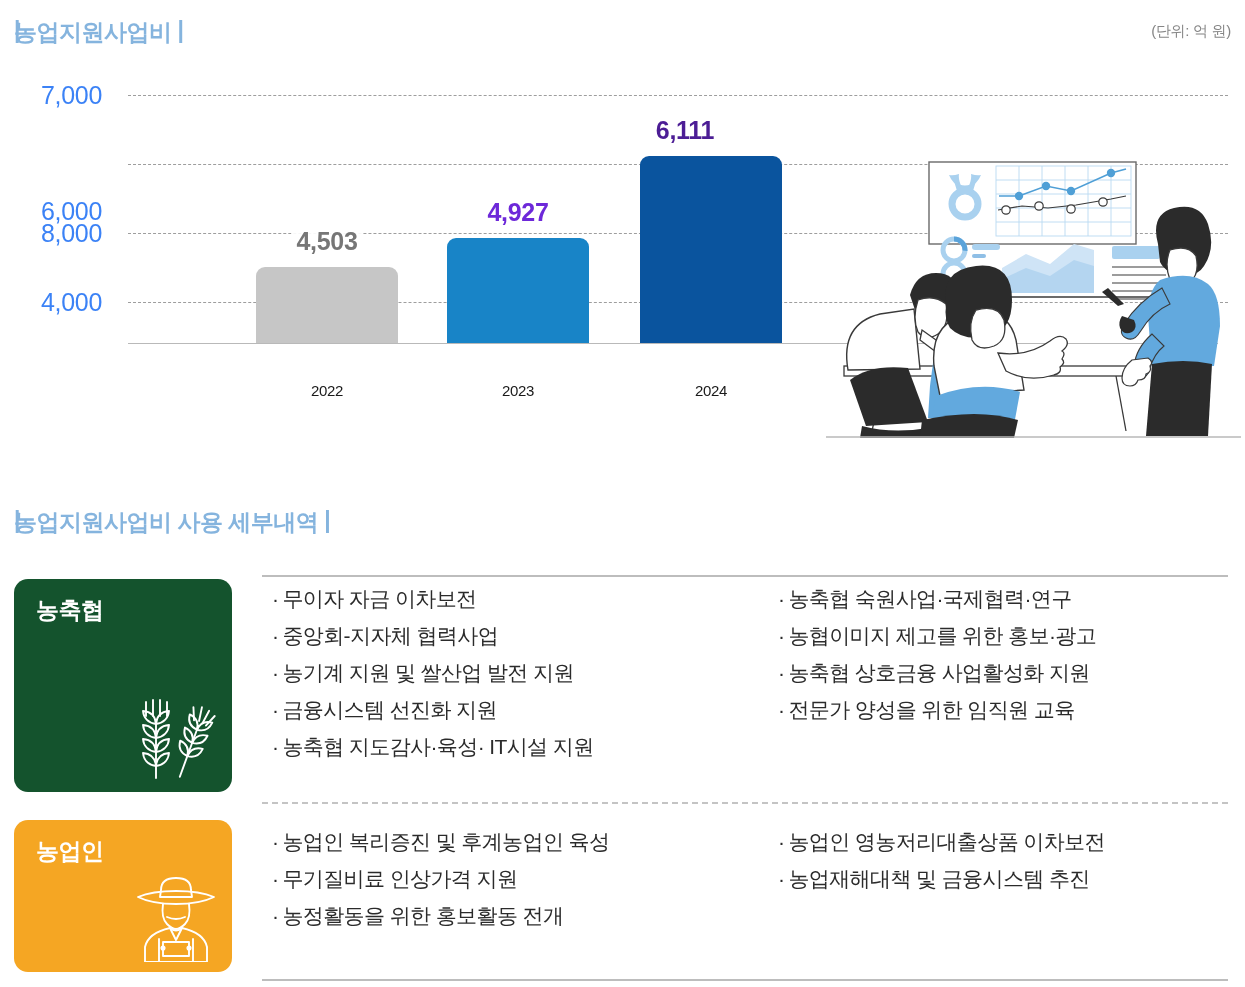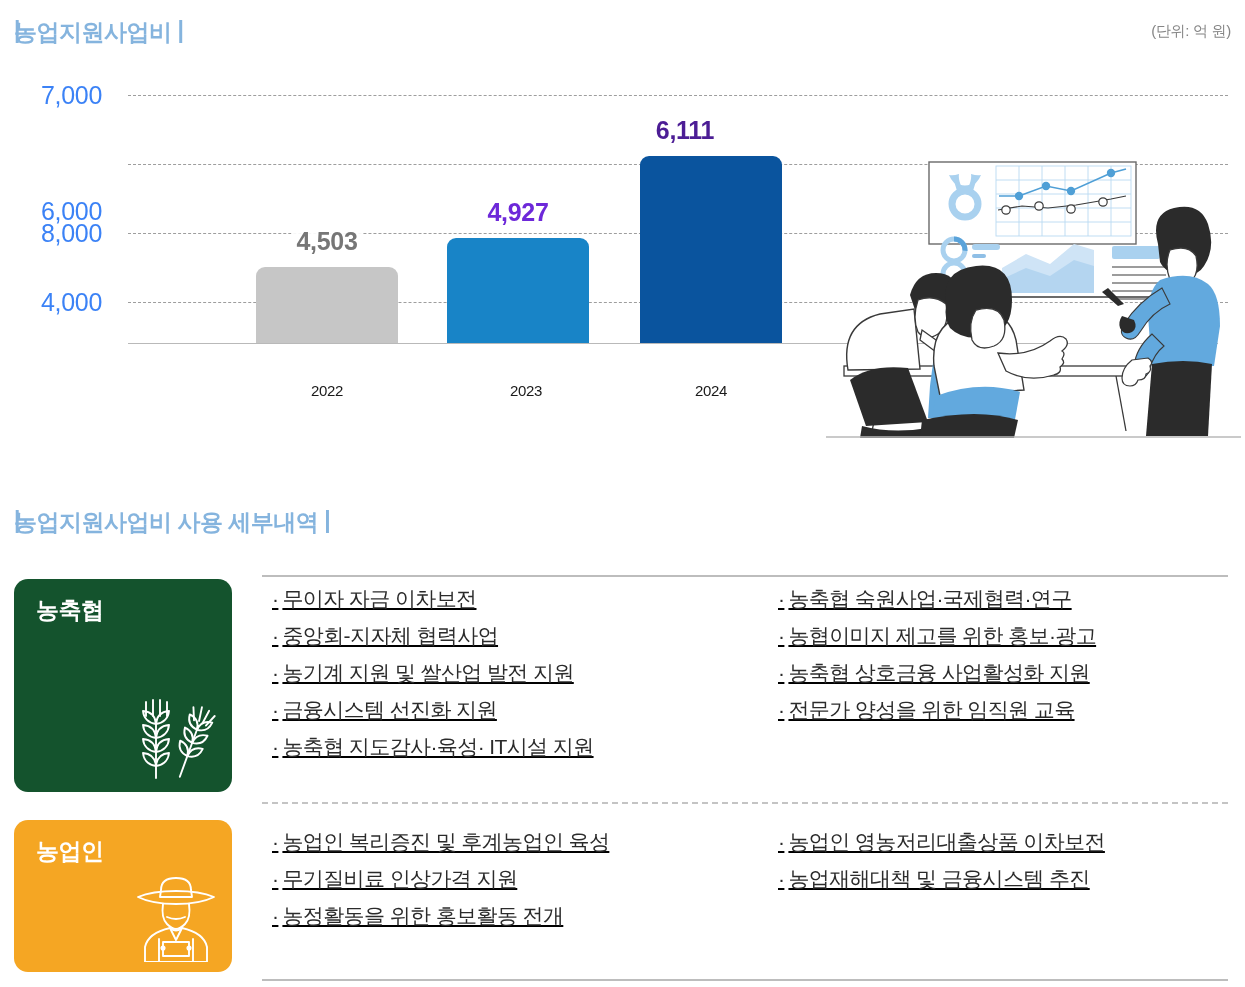--- a/index.html
+++ b/index.html
@@ -169,21 +169,20 @@
   }
   .cat-card .cat-icon {
     position: absolute;
     right: 10px;
     bottom: 6px;
   }
 
   .col {
     position: absolute;
     font-size: 0;
-    text-decoration: underline;
   }
   .bullet-item {
     font-size: 21px;
     color: #2b2b2b;
     line-height: 37px;
     letter-spacing: -0.6px;
     white-space: nowrap;
   }
   .bullet-item .dot {
     color: #2b2b2b;
@@ -214,21 +213,21 @@
       <div class="baseline"></div>
     <div class="gridline" style="top: 223.701px;"></div>
         <div class="gridline" style="top: 154.87px;"></div>
         <div class="gridline" style="top: 86.039px;"></div>
         <div class="gridline" style="top: 17.2078px;"></div>
         <div class="bar" style="left: 128px; top: 189.079px; width: 142px; height: 75.9208px; background: rgb(198, 198, 198);"></div>
         <div class="bar-value" style="left: 199px; top: 149.079px; color: rgb(118, 118, 118);">4,503</div>
         <div class="x-label" style="left: 199px;">2022</div>
         <div class="bar" style="left: 319px; top: 159.895px; width: 142px; height: 105.105px; background: rgb(24, 132, 199);"></div>
         <div class="bar-value" style="left: 390px; top: 119.895px; color: #6d28d9;">4,927</div>
-        <div class="x-label" style="left: 390px; margin-left: 8px;">2023</div>
+        <div class="x-label" style="left: 390px;">2023</div>
         <div class="bar" style="left: 512px; top: 78.3987px; width: 142px; height: 186.601px; background: rgb(10, 84, 158);"></div>
         <div class="bar-value" style="left: 557px; top: 38.3987px; color: #4c1d95;">6,111</div>
         <div class="x-label" style="left: 583px;">2024</div>
       </div>
 
     <div class="illustration">
       <svg width="415" height="290" viewBox="0 0 415 290" xmlns="http://www.w3.org/2000/svg">
 
         <rect x="103" y="14" width="207" height="82" fill="#ffffff" stroke="#6a6a6a" stroke-width="1.4"></rect>
 

